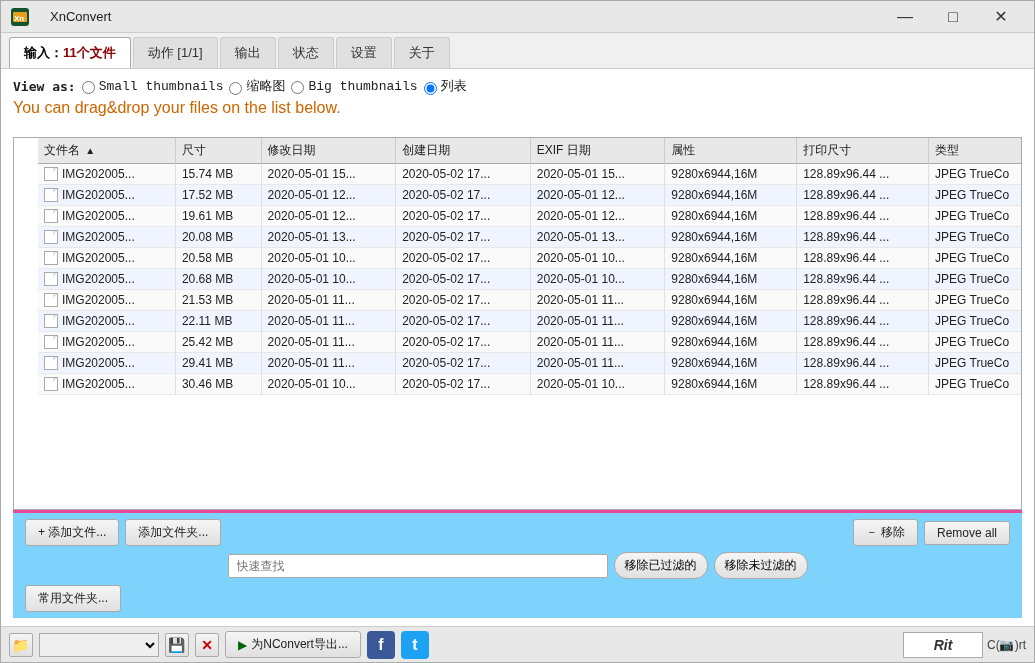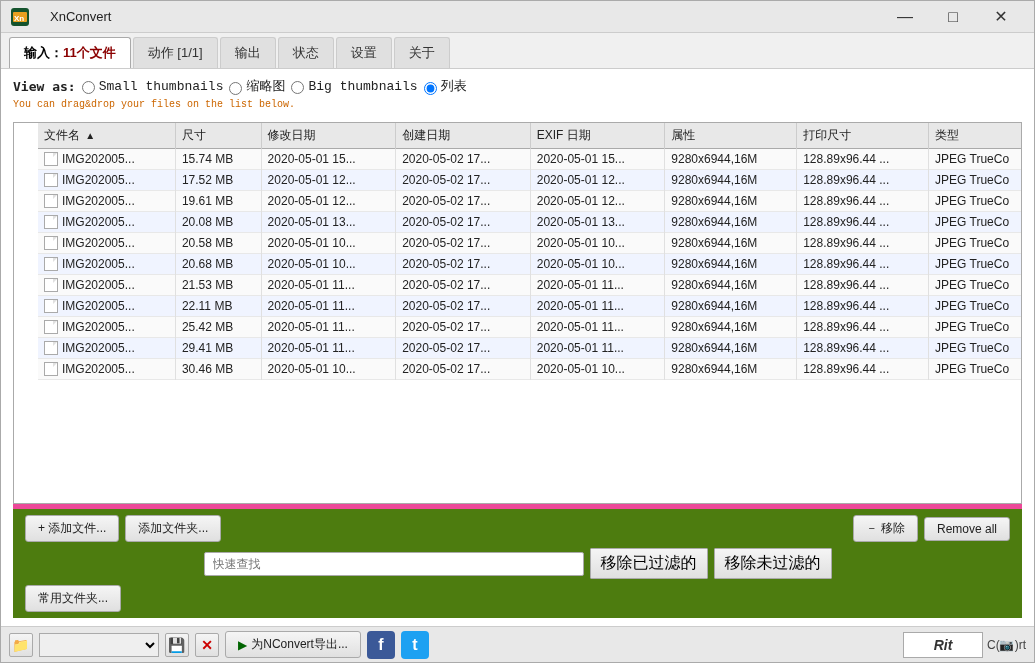--- a/index.html
+++ b/index.html
@@ -116,23 +116,23 @@
       font-weight: bold;
       font-family: monospace;
     }
     .radio-group {
       display: flex;
       align-items: flex-end;
       gap: 4px;
     }
     .drag-hint {
       color: #cc6600;
-      font-family: Liberation Mono, monospace;
-      font-size: 10px;
-      margin-bottom: 12px;
+      font-family: Liberation Sans, sans-serif;
+      font-size: 16px;
+      margin-bottom: 20px;
     }
 
     .file-table-container {
       flex: 1;
       border: 1px solid #aaa;
       overflow: auto;
       background: #fff;
     }
     table {
       width: 100%;
@@ -183,23 +183,23 @@
       top: 0; right: 0;
       border-left: 4px solid #e0e0e0;
       border-bottom: 4px solid #fff;
     }
     .file-name-cell {
       display: flex;
       align-items: center;
     }
 
     .bottom-bar {
-      background: #4d7c0f;
+      background: #7dd3fc;
       padding: 6px 12px;
-      border-top: 5px solid #ec4899;
+      border-top: 3px solid #ec4899;
     }
     .bottom-buttons-row {
       display: flex;
       align-items: center;
       gap: 6px;
     }
     .btn {
       padding: 4px 12px;
       border: 1px solid #aaa;
       background: linear-gradient(#f5f5f5, #e0e0e0);
@@ -225,22 +225,22 @@
       padding: 4px 8px;
       border: 1px solid #aaa;
       font-size: 12px;
       border-radius: 2px;
     }
     .btn-filter {
       padding: 4px 10px;
       border: 1px solid #aaa;
       background: linear-gradient(#f5f5f5, #e0e0e0);
       cursor: pointer;
-      font-size: 16px;
-      border-radius: 1px;
+      font-size: 12px;
+      border-radius: 13px;
     }
 
     .folder-row {
       margin-top: 6px;
     }
 
     .status-bar {
       height: 36px;
       background: #e8e8e8;
       border-top: 1px solid #ccc;

